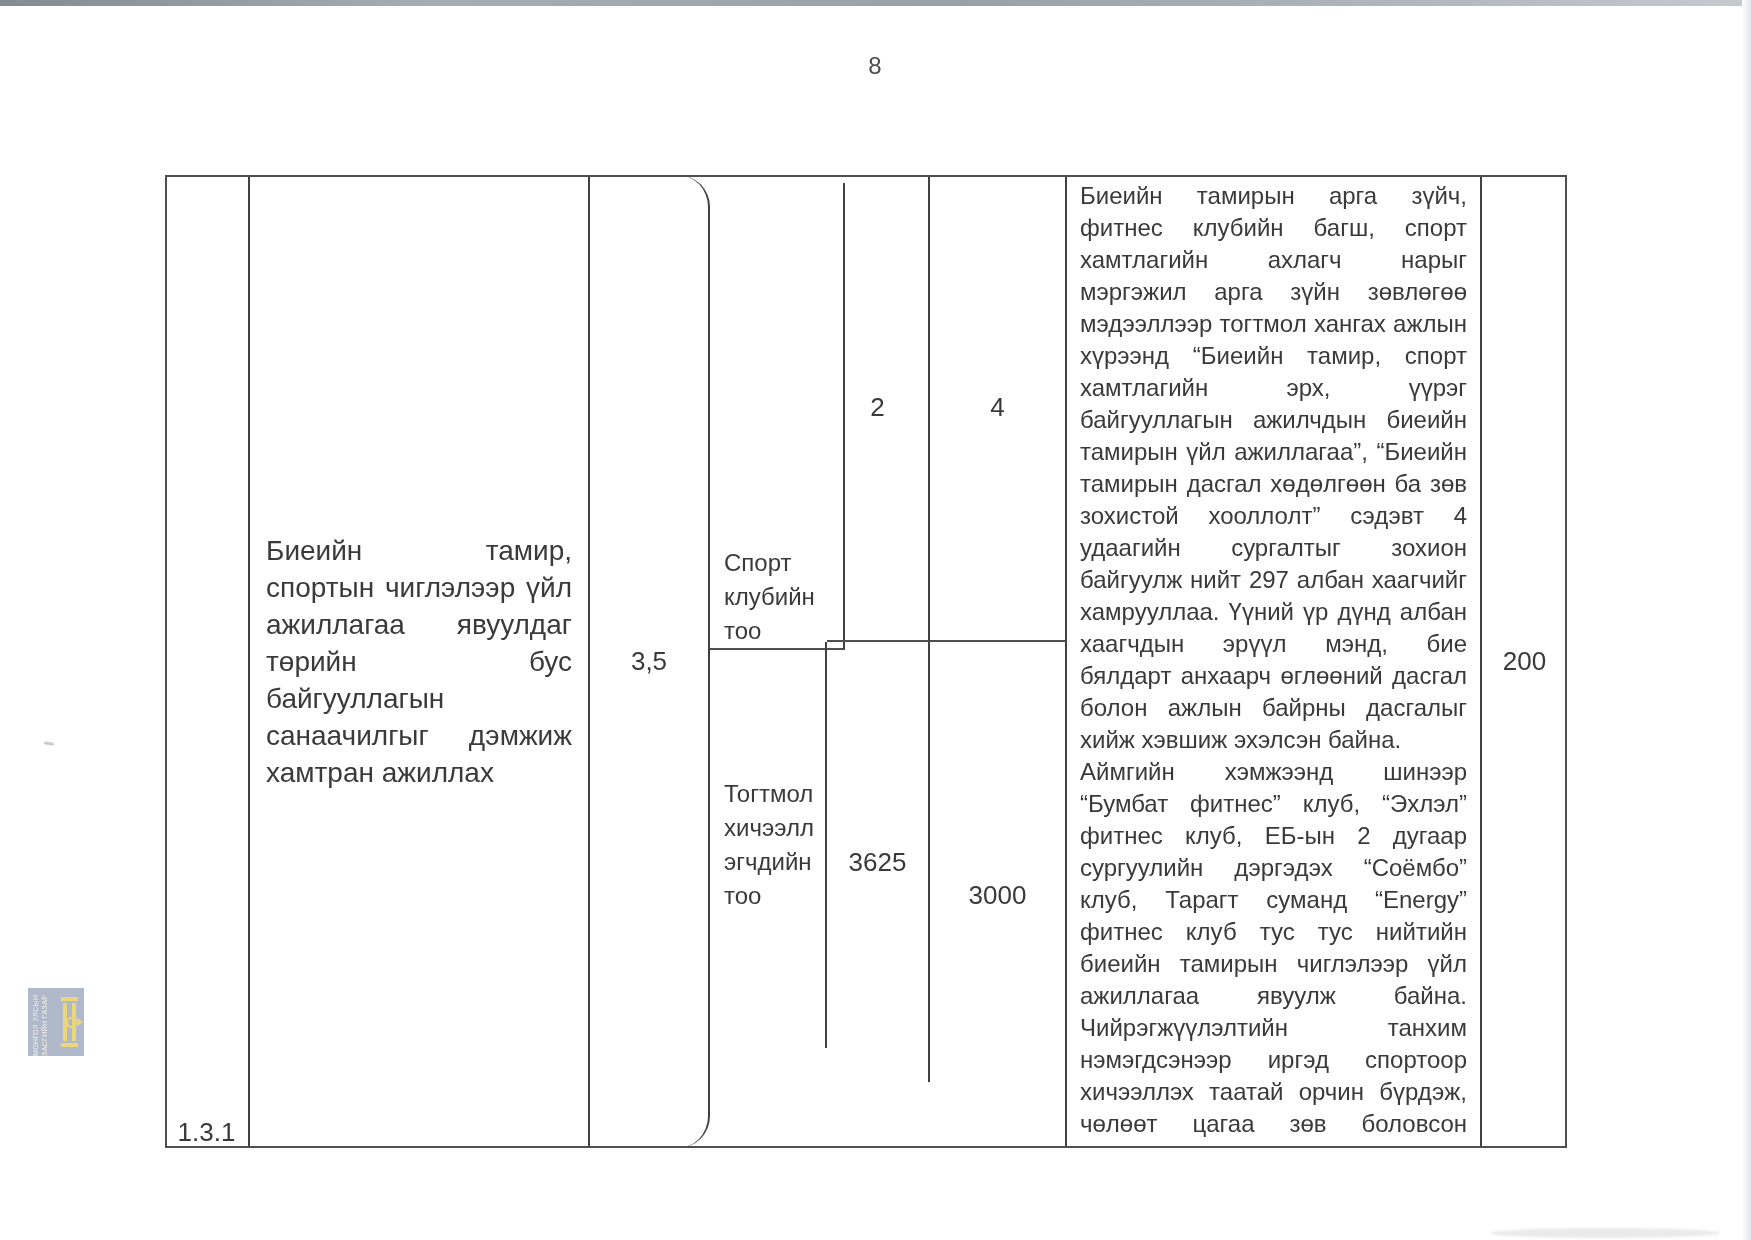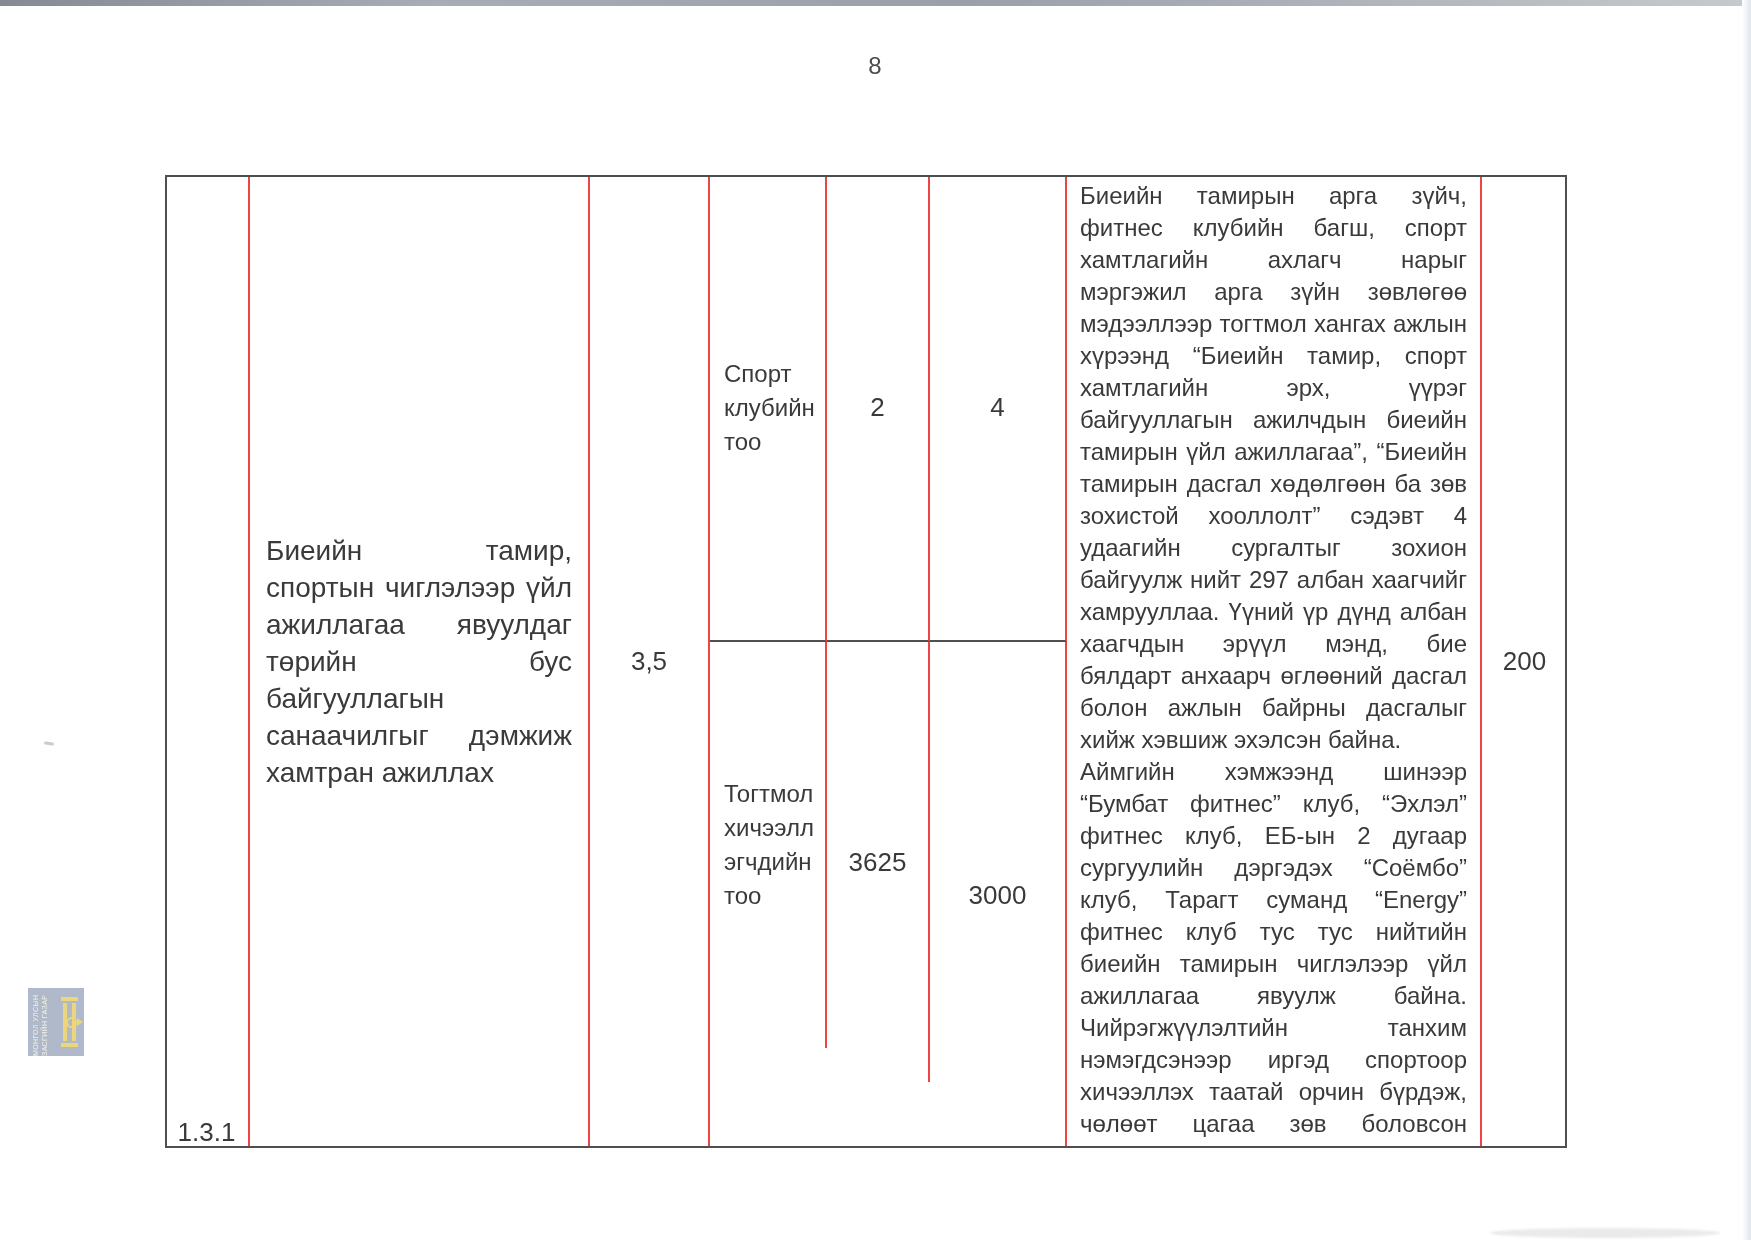--- a/index.html
+++ b/index.html
@@ -64,35 +64,35 @@
   }
   #table-outer-border{
     position:absolute;left:0;top:0;right:0;bottom:0;
     border:2px solid #4f4f4f;pointer-events:none;box-sizing:border-box;
   }
   .cell{
     position:absolute;box-sizing:border-box;
     display:flex;align-items:center;
     font-size:26px;color:#3a3a3a;
   }
-  .br{border-right:2px solid #ef4444;}
+  .br{border-right:2px solid #404040;}
   .bb{border-bottom:2px solid #4f4f4f;}
   .center{justify-content:center;text-align:center;}
   #cell-id{left:0;top:0;width:85px;height:973px;align-items:flex-end;}
   #cell-activity{left:85px;top:0;width:340px;height:973px;}
   #cell-activity .inner{
     width:100%;padding:0 16px;box-sizing:border-box;
     font-size:28px;line-height:37px;text-align:justify;
   }
-  #cell-weight{left:425px;top:0;width:120px;height:973px;}
+  #cell-weight{left:425px;top:0;width:120px;height:973px;border-radius:32px;}
   .ind-name{
     padding-left:14px;font-size:24px;line-height:34px;
     white-space:pre-line;text-align:left;
   }
-  #cell-ind1-name{left:545px;top:0;width:117px;height:467px;}
+  #cell-ind1-name{left:545px;top:8px;width:135px;height:467px;align-items:flex-end;}
   #cell-ind1-base{left:662px;top:0;width:103px;height:467px;}
   #cell-ind1-target{left:765px;top:0;width:137px;height:467px;}
   #cell-ind2-name{left:545px;top:467px;width:117px;height:406px;}
   #cell-ind2-base{left:662px;top:467px;width:103px;height:440px;}
   #cell-ind2-target{left:765px;top:467px;width:137px;height:506px;}
   #cell-result{
     left:902px;top:0;width:415px;height:973px;
     display:block;overflow:hidden;
     padding:5px 13px;box-sizing:border-box;
   }

